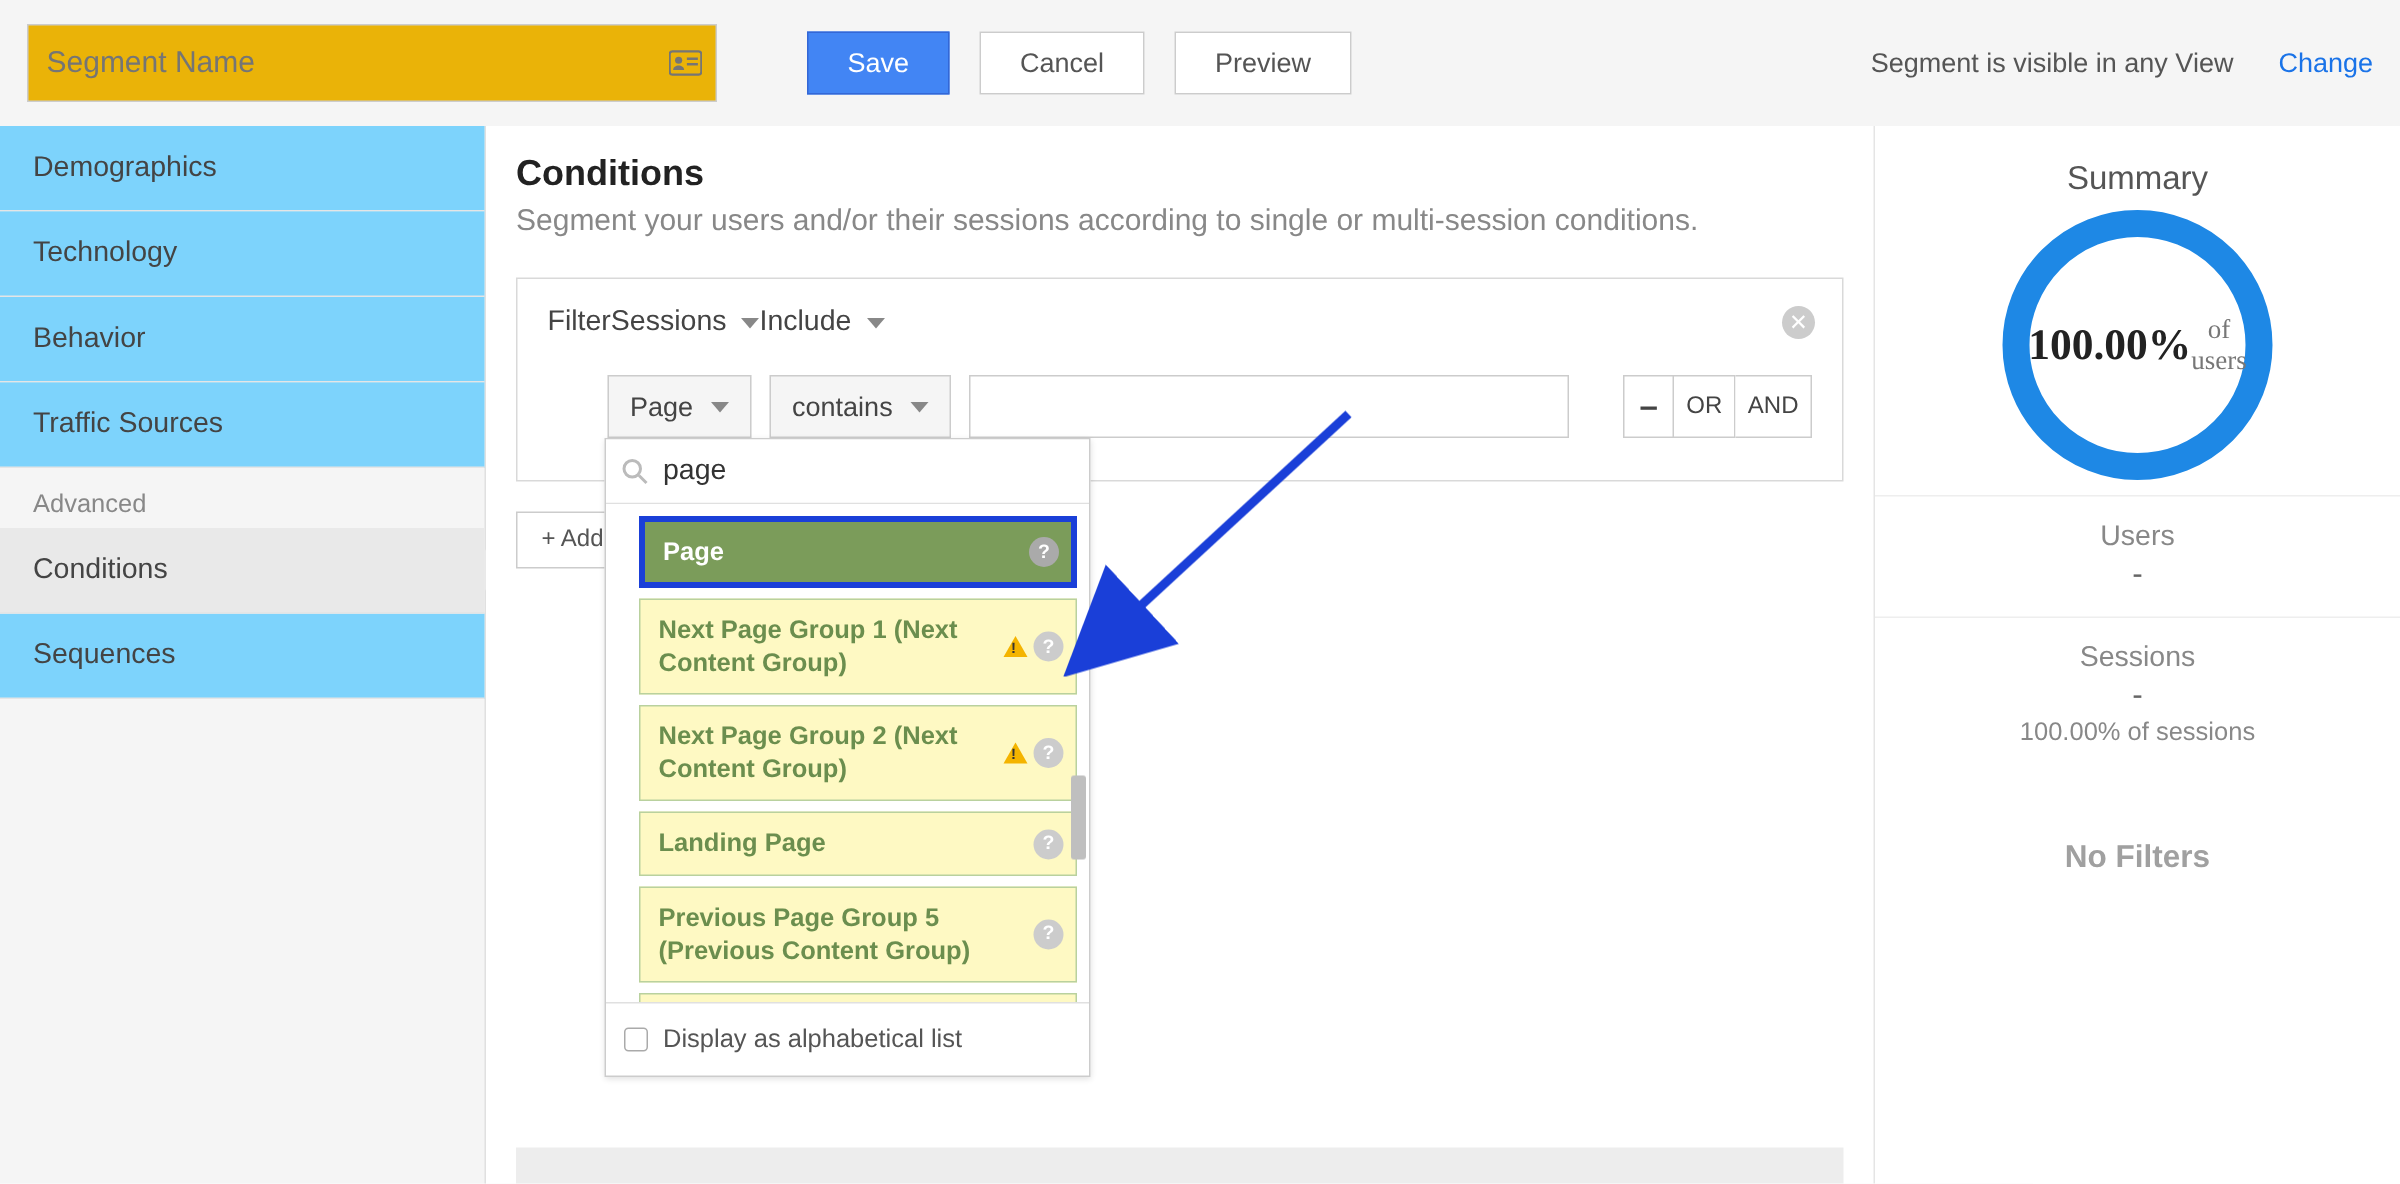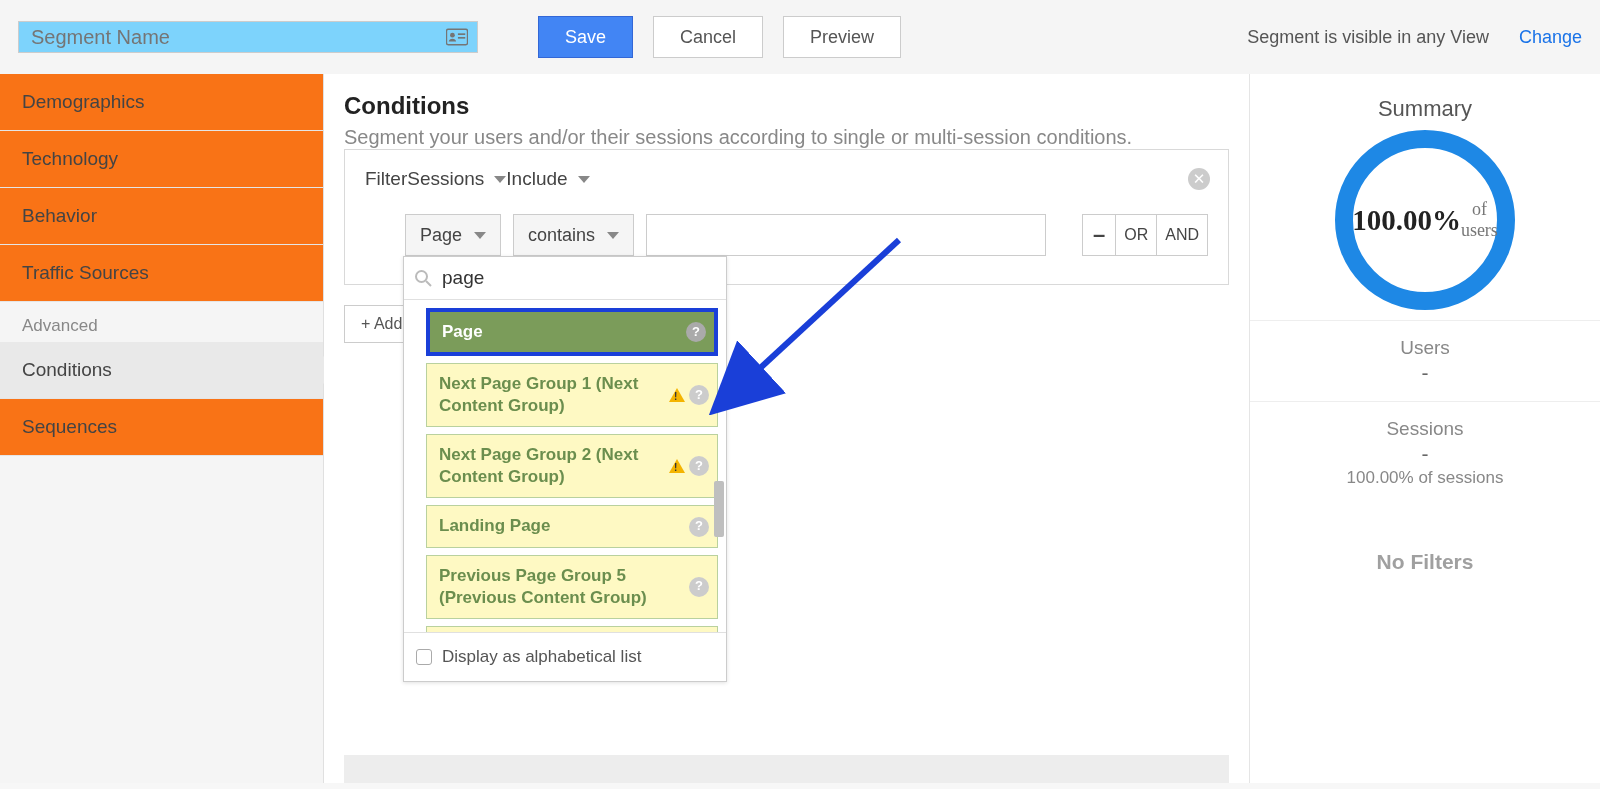--- a/index.html
+++ b/index.html
@@ -20,26 +20,26 @@
       padding: 16px 18px;
       background: #f5f5f5;
       gap: 20px;
     }
     .segment-name-wrap {
       position: relative;
       flex: 0 0 460px;
     }
     .segment-name-input {
       width: 100%;
-      height: 32px;
+      height: 52px;
       padding: 0 46px 0 12px;
       border: 1px solid #ccc;
       font-size: 20px;
       color: #555;
-      background: #7dd3fc;
+      background: #eab308;
     }
     .segment-name-input::placeholder { color: #757575; }
     .segment-name-icon {
       position: absolute;
       right: 10px; top: 50%;
       transform: translateY(-50%);
       width: 22px; height: 18px;
       color: #757575;
     }
     .btn {
@@ -71,21 +71,21 @@
     }
     .side-item {
       height: 57px;
       padding: 0 22px;
       display: flex;
       align-items: center;
       font-size: 19px;
       color: #444;
       border-bottom: 1px solid #e5e5e5;
       cursor: pointer;
-      background: #f97316;
+      background: #7dd3fc;
     }
     .side-label {
       height: 40px;
       padding: 14px 22px 0;
       font-size: 17px;
       color: #888;
     }
     .side-item.active {
       background: #e9e9e9;
       position: relative;
@@ -103,21 +103,21 @@
 
     
     .main {
       flex: 1;
       background: #fff;
       padding: 18px 20px;
       border-right: 1px solid #e5e5e5;
       position: relative;
     }
     .main h2 { font-size: 24px; color: #222; margin-bottom: 6px; }
-    .main .subtitle { font-size: 20px; color: #888; }
+    .main .subtitle { font-size: 20px; color: #888; margin-bottom: 26px; }
 
     .filter-card {
       border: 1px solid #d9d9d9;
       padding: 18px 20px 28px;
       position: relative;
       background: #fff;
     }
     .filter-row1 {
       display: flex;
       align-items: center;

